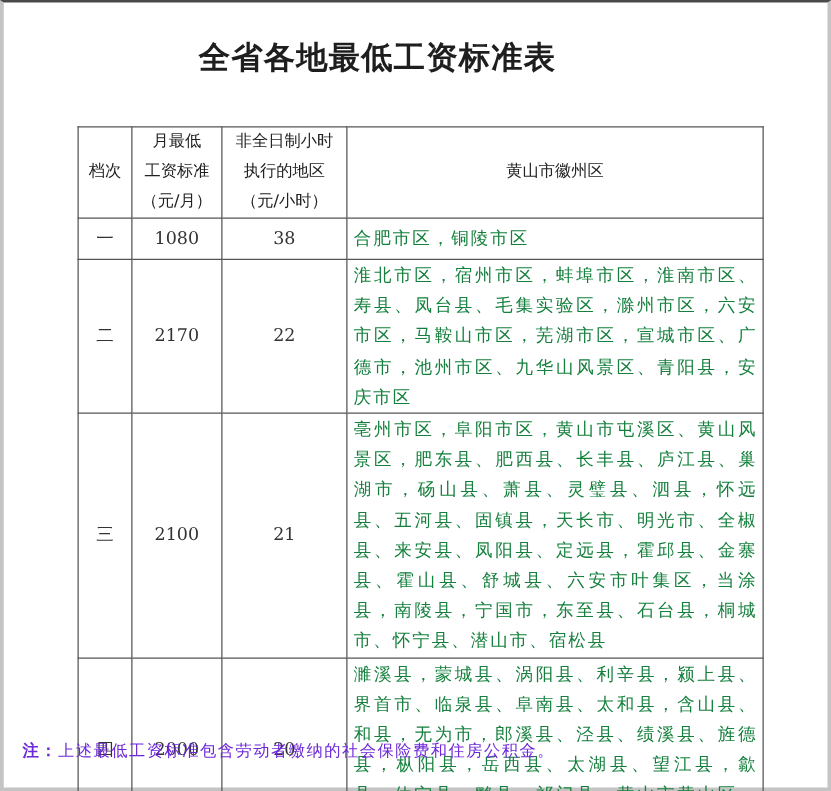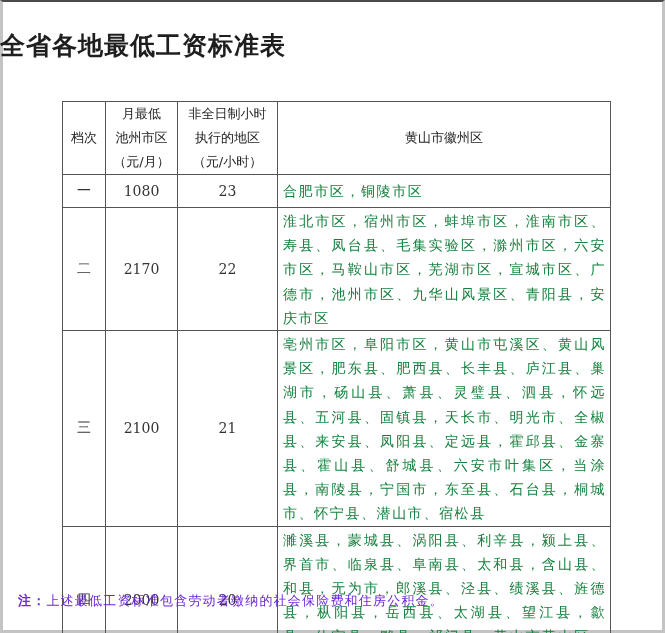--- a/index.html
+++ b/index.html
@@ -13,21 +13,21 @@
       position: absolute; left: 0; top: 0; width: 665px; height: 633px;
       box-sizing: border-box;
       border-top: 2px solid #4a4a4a;
       border-left: 3px solid #c4c4c4;
       border-right: 3px solid #c4c4c4;
       border-bottom: 3px solid #c4c4c4;
       pointer-events: none;
     }
     .title {
       position: absolute; left: 0; width: 604px; top: 29px;
-      text-align: left; font-size: 25px; font-weight: bold; letter-spacing: 1px;
+      text-align: center; font-size: 25px; font-weight: bold; letter-spacing: 1px;
       color: #1e1e1e;
     }
     table.wage-table {
       position: absolute; left: 62px; top: 101px;
       border-collapse: collapse; table-layout: fixed;
       width: 548px;
     }
     table.wage-table td, table.wage-table th {
       border: 1.5px solid #555;
       padding: 0;
@@ -71,34 +71,34 @@
     <col class="col-tier">
       <col class="col-month">
       <col class="col-hour">
       <col class="col-area">
   </colgroup>
   <tbody>
       <tr class="head-row">
     <th>档次</th>
     <th>
       <div>月最低</div>
-      <div>池州市区</div>
+      <div>工资标准</div>
       <div>（元/月）</div>
     </th>
     <th>
       <div>非全日制小时</div>
       <div>执行的地区</div>
       <div>（元/小时）</div>
     </th>
     <th>黄山市徽州区</th>
   </tr>
   <tr class="row-1">
     <td class="cell-center">一</td>
     <td class="cell-center">1080</td>
-    <td class="cell-center">23</td>
+    <td class="cell-center">38</td>
     <td class="cell-area" style="vertical-align:middle">合肥市区，铜陵市区</td>
   </tr>
   <tr class="row-2">
     <td class="cell-center">二</td>
     <td class="cell-center">2170</td>
     <td class="cell-center">22</td>
     <td class="cell-area">淮北市区，宿州市区，蚌埠市区，淮南市区、寿县、凤台县、毛集实验区，滁州市区，六安市区，马鞍山市区，芜湖市区，宣城市区、广德市，池州市区、九华山风景区、青阳县，安庆市区</td>
   </tr>
   <tr class="row-3">
     <td class="cell-center">三</td>

